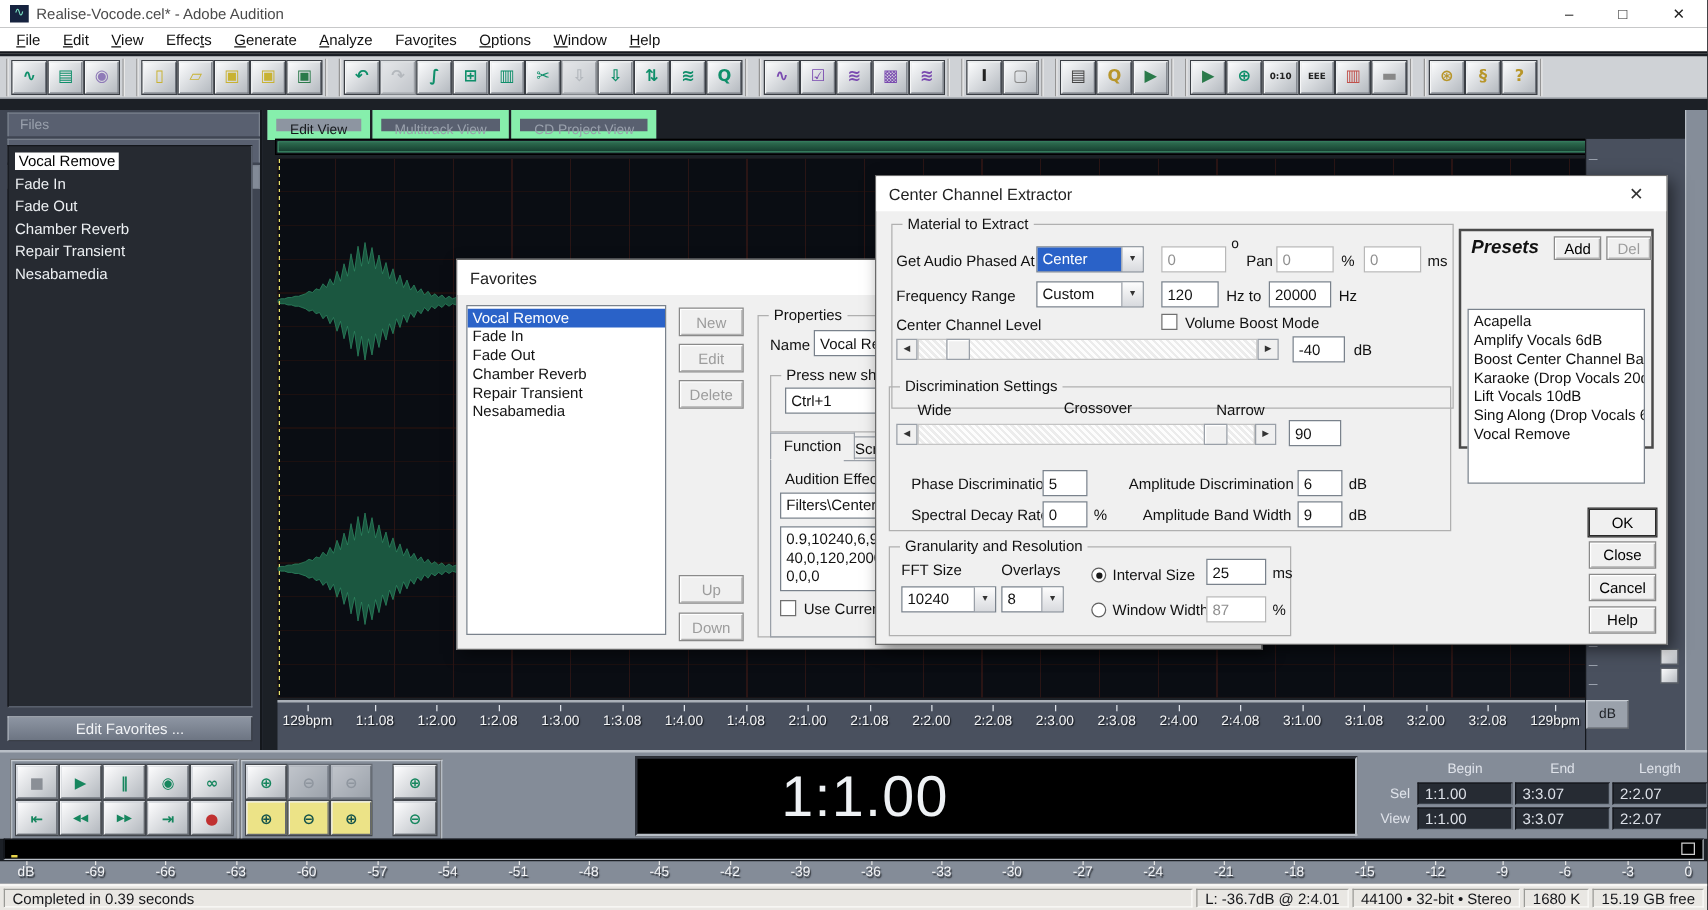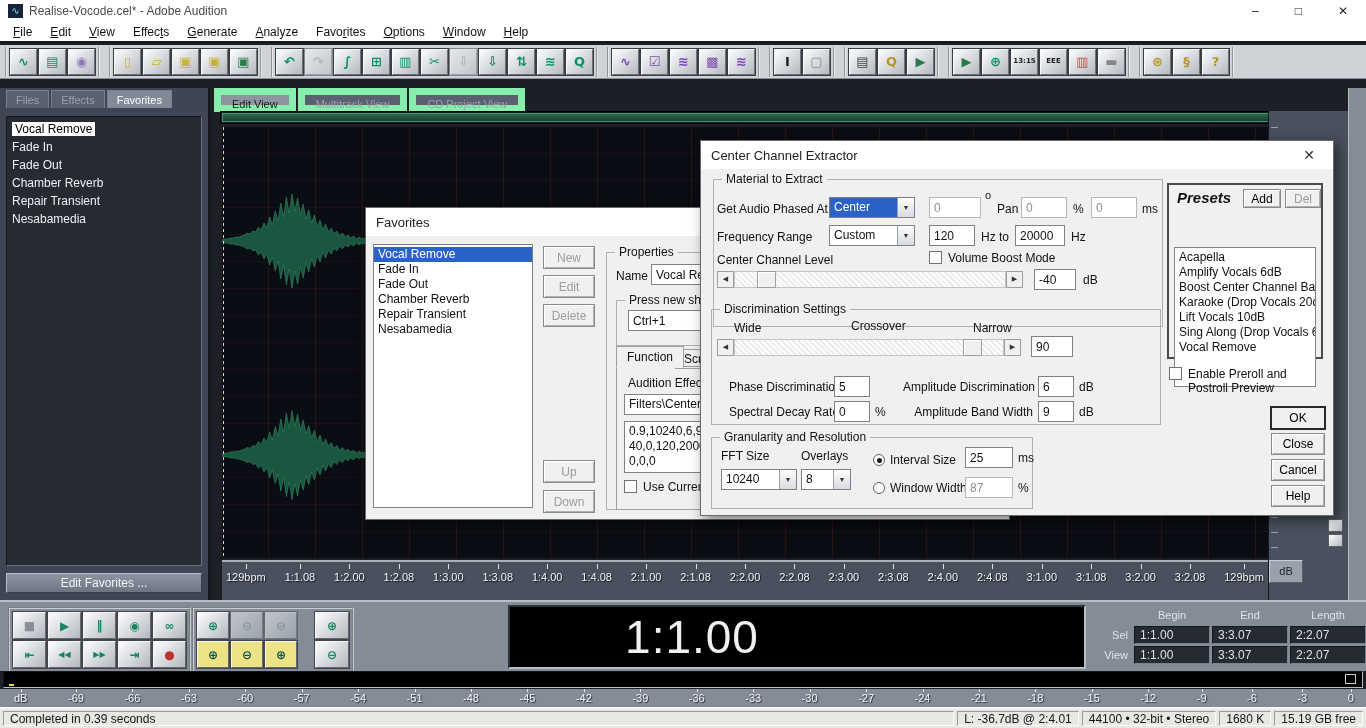--- a/index.html
+++ b/index.html
@@ -15,21 +15,21 @@
   .menubar{position:absolute;top:22px;left:0;right:0;height:21px;background:#fff;border-bottom:2px solid #14171c;display:flex;align-items:center;padding-left:4px;}
   .menu-item{padding:0 9px;font-size:12px;color:#111;}
   .toolbar{position:absolute;top:45px;left:0;right:0;height:34px;background:#cfd2d6;display:flex;align-items:center;padding-left:5px;gap:9px;border-bottom:1px solid #8a8f96;}
   .tb-group{display:flex;gap:2px;padding:2px 3px;border-left:2px groove #e8e8e8;border-right:2px groove #e8e8e8;}
   .tb-btn{width:27px;height:26px;background:linear-gradient(135deg,#fbfcfd,#b5bac0);border:1px solid;border-color:#f6f7f8 #6d727a #6d727a #f6f7f8;box-shadow:0 0 0 1px #3a3e44;display:flex;align-items:center;justify-content:center;padding:0;cursor:default;}
   .tb-glyph{font-family:"DejaVu Sans",sans-serif;font-size:13px;font-weight:bold;line-height:1;}
   .tb-btn.disabled{opacity:.5;}
 
   
   .left-panel{position:absolute;left:0;top:88px;width:210px;bottom:128px;background:#3f4552;border-right:2px solid #14171c;}
-  .lp-tabs{display:flex;gap:2px;padding:2px 0 16px 6px;height:36px;}
+  .lp-tabs{display:flex;gap:2px;padding:2px 0 16px 6px;height:36px;flex-direction:column;}
   .lp-tab{padding:3px 9px;font-size:11px;background:#596070;color:#9aa1ad;border:1px solid #79808c;border-bottom:none;cursor:default;}
   .lp-tab.active{background:#828a97;color:#fff;}
   .lp-list{position:absolute;left:6px;right:6px;top:28px;bottom:34px;background:#262a31;border:1px solid;border-color:#14171c #6a7280 #6a7280 #14171c;padding-top:3px;overflow:hidden;}
   .lp-item{height:18px;line-height:18px;padding-left:5px;font-size:12px;color:#edf0f3;white-space:nowrap;}
   .lp-item .seltxt{background:#fff;color:#000;padding:0 3px;}
   .edit-fav-btn{position:absolute;left:6px;right:6px;bottom:7px;height:20px;background:linear-gradient(#8d95a2,#6d7583);border:1px solid;border-color:#b9bfc8 #3a3f47 #3a3f47 #b9bfc8;color:#f2f4f7;font-size:12px;text-align:center;line-height:18px;cursor:default;}
 
   
   .view-tabs{position:absolute;left:214px;top:88px;height:24px;display:flex;gap:2px;}
   .view-tab{padding:3px 11px;font-size:11px;background:#596070;color:#9aa1ad;border:7px solid #86efac;cursor:default;white-space:nowrap;}
@@ -239,21 +239,21 @@
         </button>
       </div>
       <div class="tb-group">
         <button class="tb-btn">
           <span class="tb-glyph" style="color: rgb(42, 122, 74);">▶</span>
         </button>
         <button class="tb-btn">
           <span class="tb-glyph" style="color: rgb(15, 143, 106);">⊕</span>
         </button>
         <button class="tb-btn">
-          <span class="tb-glyph" style="color: rgb(34, 34, 34); font-size: 7px;">13:15</span>
+          <span class="tb-glyph" style="color: rgb(34, 34, 34); font-size: 7px;">0:10</span>
         </button>
         <button class="tb-btn">
           <span class="tb-glyph" style="color: rgb(34, 34, 34); font-size: 7px;">EEE</span>
         </button>
         <button class="tb-btn">
           <span class="tb-glyph" style="color: rgb(192, 80, 74);">▥</span>
         </button>
         <button class="tb-btn">
           <span class="tb-glyph" style="color: rgb(136, 136, 136);">▬</span>
         </button>
@@ -608,24 +608,20 @@
       <div class="dlist" id="presets-list" style="left:5px;top:27px;width:142px;height:140px;margin-top:35px;">
           <div class="dlist-item">Acapella</div>
           <div class="dlist-item">Amplify Vocals 6dB</div>
           <div class="dlist-item">Boost Center Channel Bass</div>
           <div class="dlist-item">Karaoke (Drop Vocals 20dB)</div>
           <div class="dlist-item">Lift Vocals 10dB</div>
           <div class="dlist-item">Sing Along (Drop Vocals 6dB)</div>
           <div class="dlist-item">Vocal Remove</div>
         </div>
     </div>
-    <div class="cb" style="left:468px;top:226px;width:154px;">
-      <div class="cb-box"></div>
-      <div class="cb-lab">Enable Preroll and Postroll Preview</div>
-    </div>
 
     <button class="btn focused" style="left:570px;top:266px;width:54px;height:22px;">OK</button>
     <button class="btn" style="left:570px;top:292px;width:54px;height:22px;">Close</button>
     <button class="btn" style="left:570px;top:318px;width:54px;height:22px;">Cancel</button>
     <button class="btn" style="left:570px;top:344px;width:54px;height:22px;">Help</button>
   </div>
 
 </div>
 
 </body></html>

